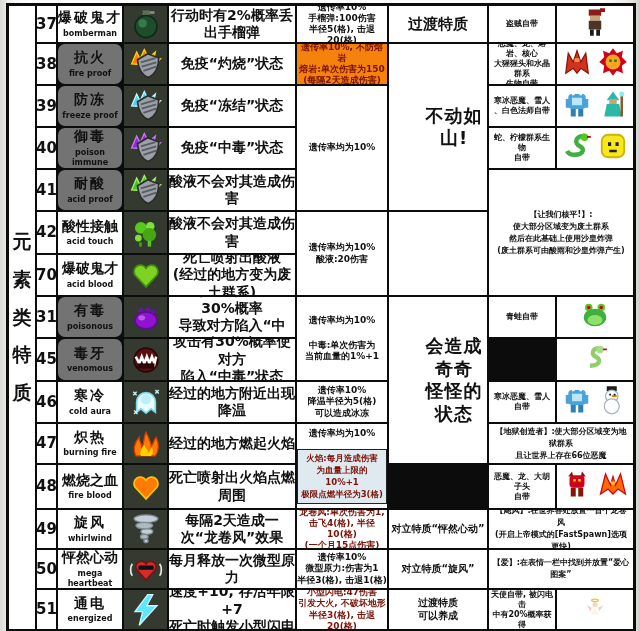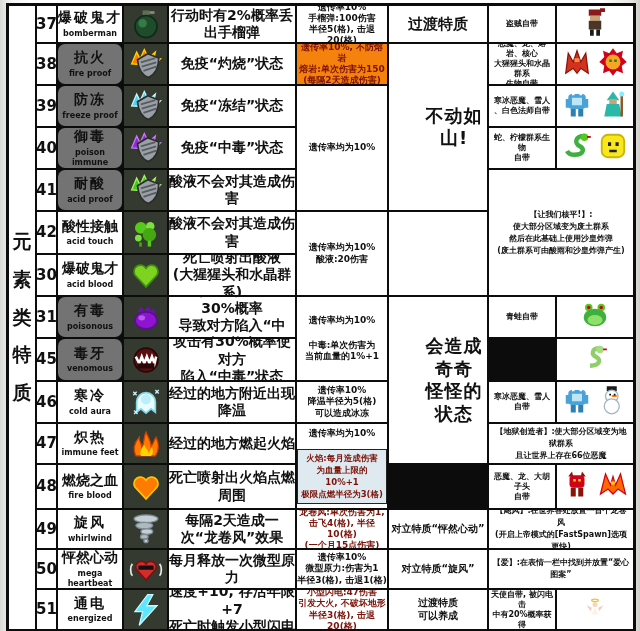--- a/index.html
+++ b/index.html
@@ -246,33 +246,33 @@
     </div>
   <div class="cell col desc" style="grid-area:6/5">
       <span>酸液不会对其造成伤害</span>
     </div>
   <div class="cell col stats" style="grid-area:6/6/8/7">
     <span class="ln">遗传率均为10%</span>
     <span class="ln">酸液:20伤害</span>
   </div>
   <div class="cell" style="grid-area:6/7/8/8"></div>
 
-  <div class="cell num" style="grid-area:7/2">30</div>
+  <div class="cell num" style="grid-area:7/2">70</div>
   <div class="cell namecell" style="grid-area:7/3">
     <span class="cn" style="letter-spacing:0">爆破鬼才</span>
     <span class="en">acid blood</span>
   </div>
   <div class="cell iconcell" style="grid-area:7/4">
       <svg viewBox="0 0 40 40">
         <path d="M20 34 L7 20 A7.5 7.5 0 1 1 20 12 A7.5 7.5 0 1 1 33 20 Z" fill="#7ed321" stroke="#3f8f0e" stroke-width="2"></path>
       </svg>
     </div>
   <div class="cell col desc" style="grid-area:7/5">
     <span>死亡喷射出酸液</span>
-    <span>(大猩猩头和水晶群系)</span>
+    <span>(经过的地方变为废土群系)</span>
   </div>
 
   <div class="cell num" style="grid-area:8/2">31</div>
   <div class="cell namecell yellow" style="grid-area:8/3">
     <span class="cn">有毒</span>
     <span class="en">poisonous</span>
   </div>
   <div class="cell iconcell" style="grid-area:8/4">
       <svg viewBox="0 0 40 40">
         <path d="M10 14 L14 8 L18 13 L23 7 L26 13 L31 10 L30 16 Z" fill="#6a13a8"></path>
@@ -373,21 +373,21 @@
           <circle cx="11" cy="17" r="6" fill="#fff" stroke="#9fb4bf" stroke-width="1"></circle>
           <rect x="11" y="8" width="4" height="1.6" fill="#f5820c"></rect>
           <rect x="9" y="7" width="1.4" height="1.4" fill="#111"></rect>
           <rect x="12.6" y="7" width="1.4" height="1.4" fill="#111"></rect>
         </svg></span>
   </div>
 
   <div class="cell num" style="grid-area:11/2">47</div>
   <div class="cell namecell" style="grid-area:11/3">
     <span class="cn">炽热</span>
-    <span class="en">immune feet</span>
+    <span class="en">burning fire</span>
   </div>
   <div class="cell iconcell" style="grid-area:11/4">
       <svg viewBox="0 0 40 40">
         <path d="M8 34 C4 26 7 18 12 12 C12 18 15 19 15 24 C18 20 17 12 20 6 C23 13 26 17 26 23 C29 20 29 15 32 12 C35 19 36 27 31 34 Z" fill="#ff7a00" stroke="#d23c02" stroke-width="1.5"></path>
         <path d="M14 34 C12 29 15 25 18 21 C19 26 23 26 23 31 C25 28 25 26 27 24 C29 29 28 32 26 34 Z" fill="#ffd400"></path>
       </svg>
     </div>
   <div class="cell col desc" style="grid-area:11/5">
       <span>经过的地方燃起火焰</span>
     </div>

